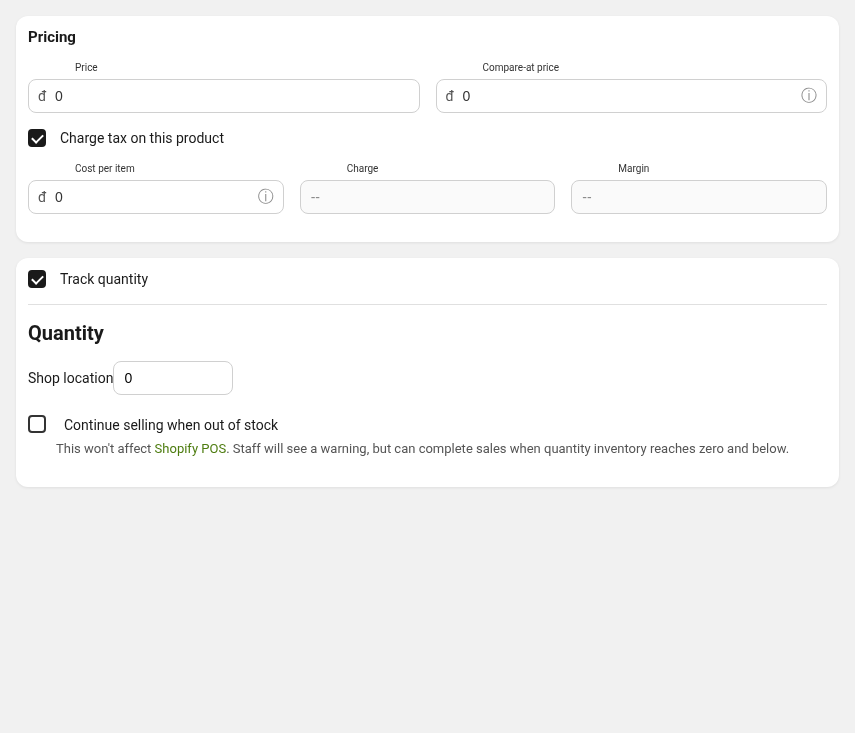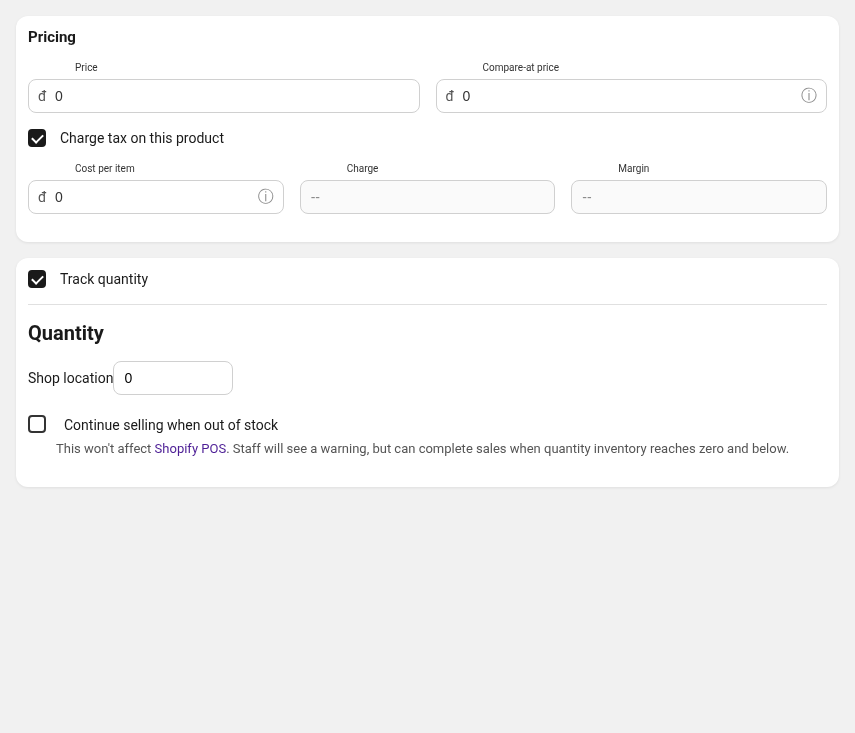--- a/index.html
+++ b/index.html
@@ -163,21 +163,21 @@
 
     .help-text {
       font-size: 13px;
       color: #555;
       margin-top: 6px;
       margin-left: 28px;
       line-height: 1.5;
     }
 
     .help-text a {
-      color: #4c1d95;
+      color: #4d7c0f;
       text-decoration: none;
     }
 
     .quantity-section-title {
       font-weight: 700;
       font-size: 20px;
       margin-bottom: 16px;
       margin-top: 4px;
     }
 

